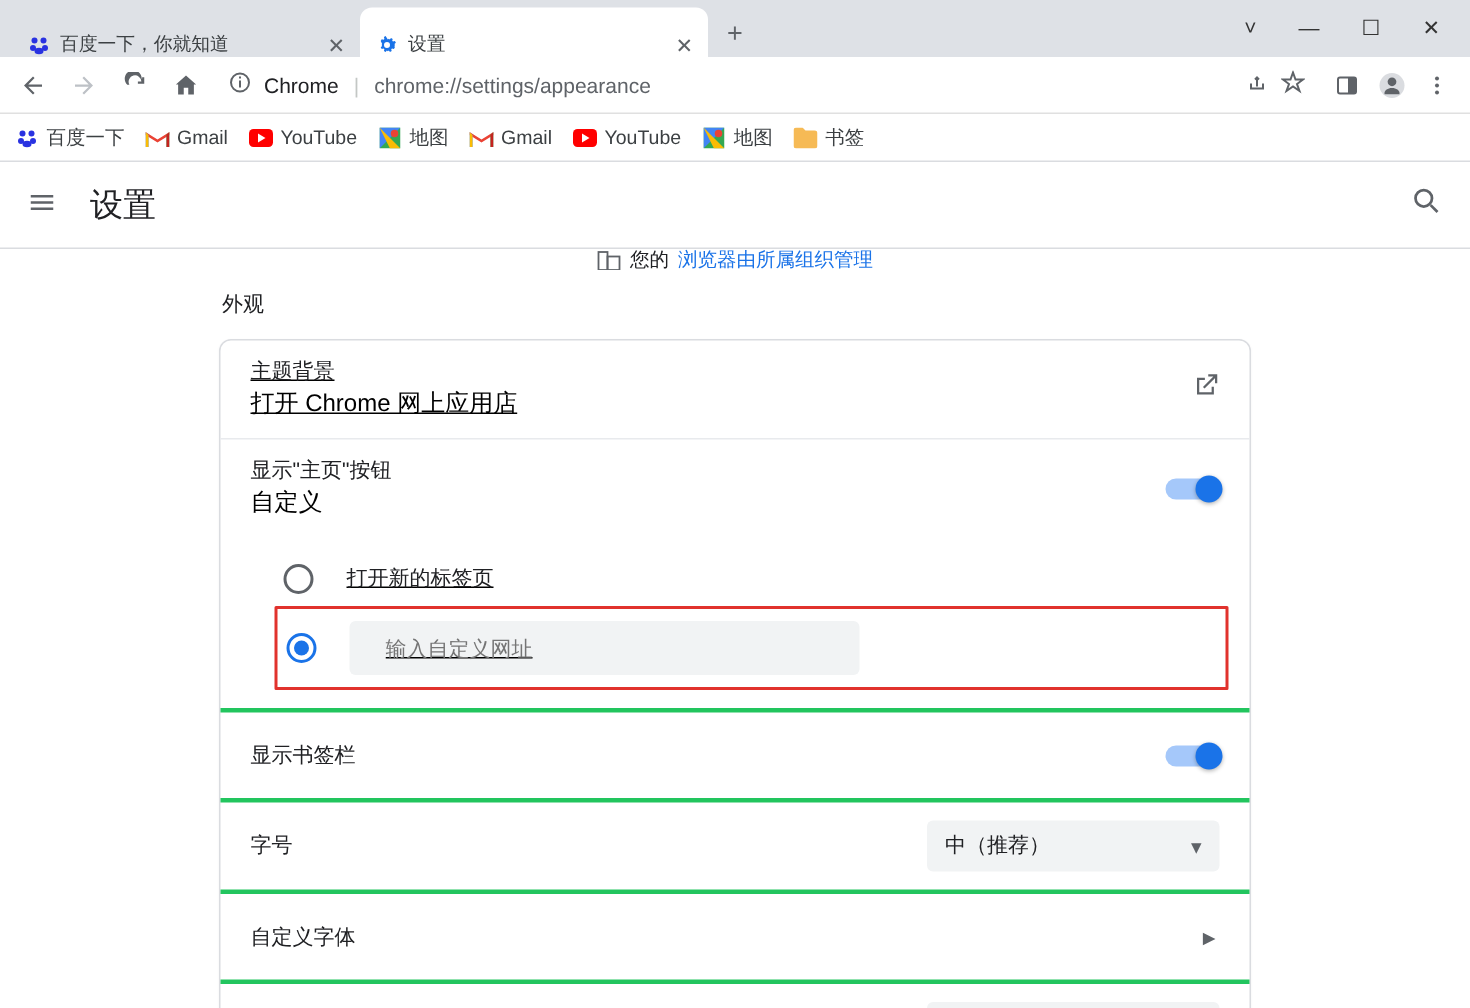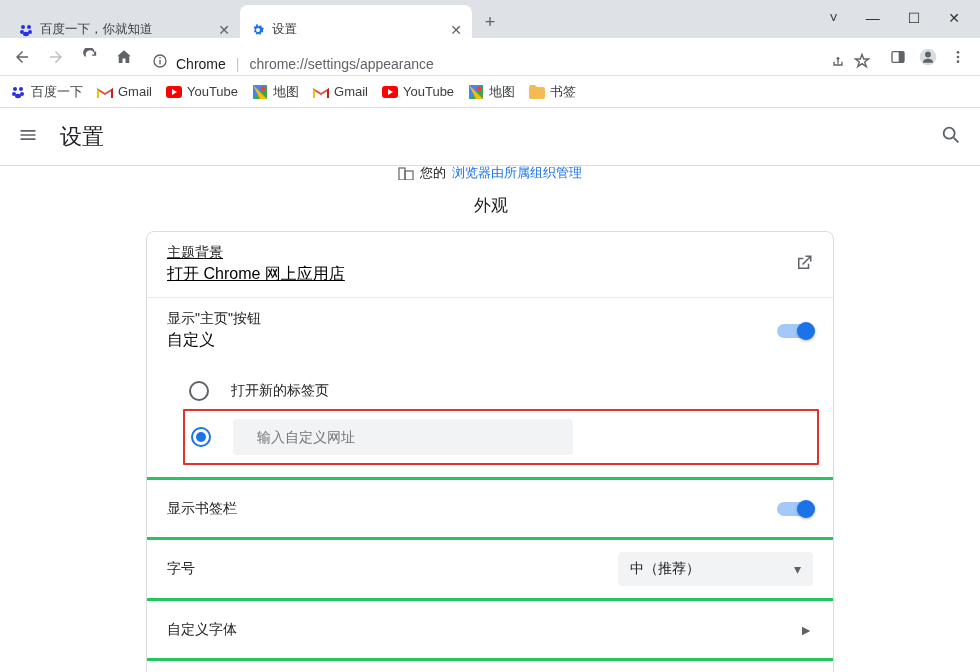--- a/index.html
+++ b/index.html
@@ -16,21 +16,21 @@
 .tab.inactive { background: transparent; }
 .tab .favicon { width: 16px; height: 16px; flex-shrink: 0; display: flex; align-items: center; justify-content: center; }
 .tab .title { flex: 1; white-space: nowrap; overflow: hidden; text-overflow: ellipsis; }
 .tab .close { font-size: 14px; color: #5f6368; cursor: pointer; }
 .new-tab { width: 28px; height: 28px; display: flex; align-items: center; justify-content: center; color: #5f6368; font-size: 18px; cursor: pointer; margin-left: 4px; margin-bottom: 2px; }
 
 
 .toolbar { height: 38px; background: #fff; border-bottom: 1px solid #e0e0e0; display: flex; align-items: center; padding: 0 8px; gap: 6px; }
 .tb-icon { width: 28px; height: 28px; display: flex; align-items: center; justify-content: center; color: #5f6368; border-radius: 50%; cursor: pointer; }
 .tb-icon.disabled { color: #bdc1c6; }
-.omni { flex: 1; height: 30px; background: #fff; border-radius: 15px; display: flex; align-items: flex-end; padding: 0 8px; gap: 8px; font-size: 14px; color: #5f6368; }
+.omni { flex: 1; height: 30px; background: #fff; border-radius: 15px; display: flex; align-items: center; padding: 0 8px; gap: 8px; font-size: 14px; color: #5f6368; }
 .omni .domain { color: #202124; }
 .omni .path { color: #5f6368; }
 .omni .sep { color: #c4c7c5; margin: 0 2px; }
 .tb-right { display: flex; gap: 2px; }
 
 
 .bm-bar { height: 32px; background: #fff; border-bottom: 1px solid #dadce0; display: flex; align-items: center; padding: 0 10px; gap: 14px; font-size: 13px; color: #3c4043; }
 .bm-item { display: flex; align-items: center; gap: 5px; cursor: pointer; }
 .bm-icon { width: 16px; height: 16px; display: flex; align-items: center; justify-content: center; font-size: 13px; }
 
@@ -40,39 +40,39 @@
 .settings-title { font-size: 22px; color: #202124; flex: 1; }
 .search-icon { cursor: pointer; }
 
 
 .content-wrap { flex: 1; overflow-y: scroll; background: #fff; position: relative; display: flex; justify-content: center; }
 .content-wrap::-webkit-scrollbar { width: 13px; background: #f1f1f1; }
 .content-wrap::-webkit-scrollbar-thumb { background: #c1c1c1; }
 .partial-banner { position: absolute; top: -2px; left: 50%; transform: translateX(-50%); font-size: 13px; color: #1a73e8; display:flex; align-items:center; gap:6px; }
 .partial-banner .cut { color:#202124; }
 .content { width: 688px; padding-top: 28px; }
-.section-title { font-size: 17px; color: #202124; margin-bottom: 14px; padding-left:2px;text-align:center; }
+.section-title { font-size: 14px; color: #202124; margin-bottom: 14px; padding-left:2px; }
 
 .card { background: #fff; border: 1px solid #dadce0; border-radius: 8px; box-shadow: 0 1px 2px rgba(0,0,0,.05); }
 .row { min-height: 60px; padding: 12px 20px; display: flex; align-items: center; border-top: 3px solid #22c55e; position:relative; }
 .row:first-child { border-top: none; text-decoration: underline; }
 .row .label-main { font-size: 14px; color: #202124; }
 .row .label-sub { font-size: 16px; color: #000000; margin-top: 2px; }
 .row .left { flex: 1; }
 .open-ext { color: #5f6368; cursor: pointer; }
 
 
 .toggle { width: 36px; height: 14px; border-radius: 7px; position: relative; cursor: pointer; }
 .toggle .knob { width: 18px; height: 18px; border-radius: 50%; position: absolute; top: -2px; box-shadow: 0 1px 3px rgba(0,0,0,.3); }
 .toggle.on { background: #a5c8fa; }
 .toggle.on .knob { right: -2px; background: #1a73e8; }
 
 
 .radio-group { padding: 6px 20px 16px 42px; }
-.radio-row { display: flex; align-items: center; min-height: 44px; gap: 22px; }
+.radio-row { display: flex; align-items: center; min-height: 44px; gap: 22px; text-decoration: underline; }
 .radio { width: 20px; height: 20px; border: 2px solid #5f6368; border-radius: 50%; position: relative; cursor: pointer; flex-shrink:0; }
 .radio.selected { border-color: #1a73e8; }
 .radio.selected::after { content: ''; position: absolute; width: 10px; height: 10px; background: #1a73e8; border-radius: 50%; top: 3px; left: 3px; }
 .radio-label { font-size: 14px; color: #202124; }
 .url-input { flex: 0 0 340px; height: 36px; background: #f1f3f4; border: none; border-radius: 4px; padding: 0 24px; font-size: 14px; color: #5f6368; outline: none; }
 .highlight-box { border: 2.5px solid #e1322d; padding: 4px 6px; margin: -4px -6px; border-radius:1px; }
 
 
 .select { width: 195px; height: 34px; background: #f1f3f4; border-radius: 4px; display: flex; align-items: center; justify-content: space-between; padding: 12px 12px; font-size: 14px; color: #202124; cursor: pointer; }
 .caret-r { color: #5f6368; font-size: 14px; }

